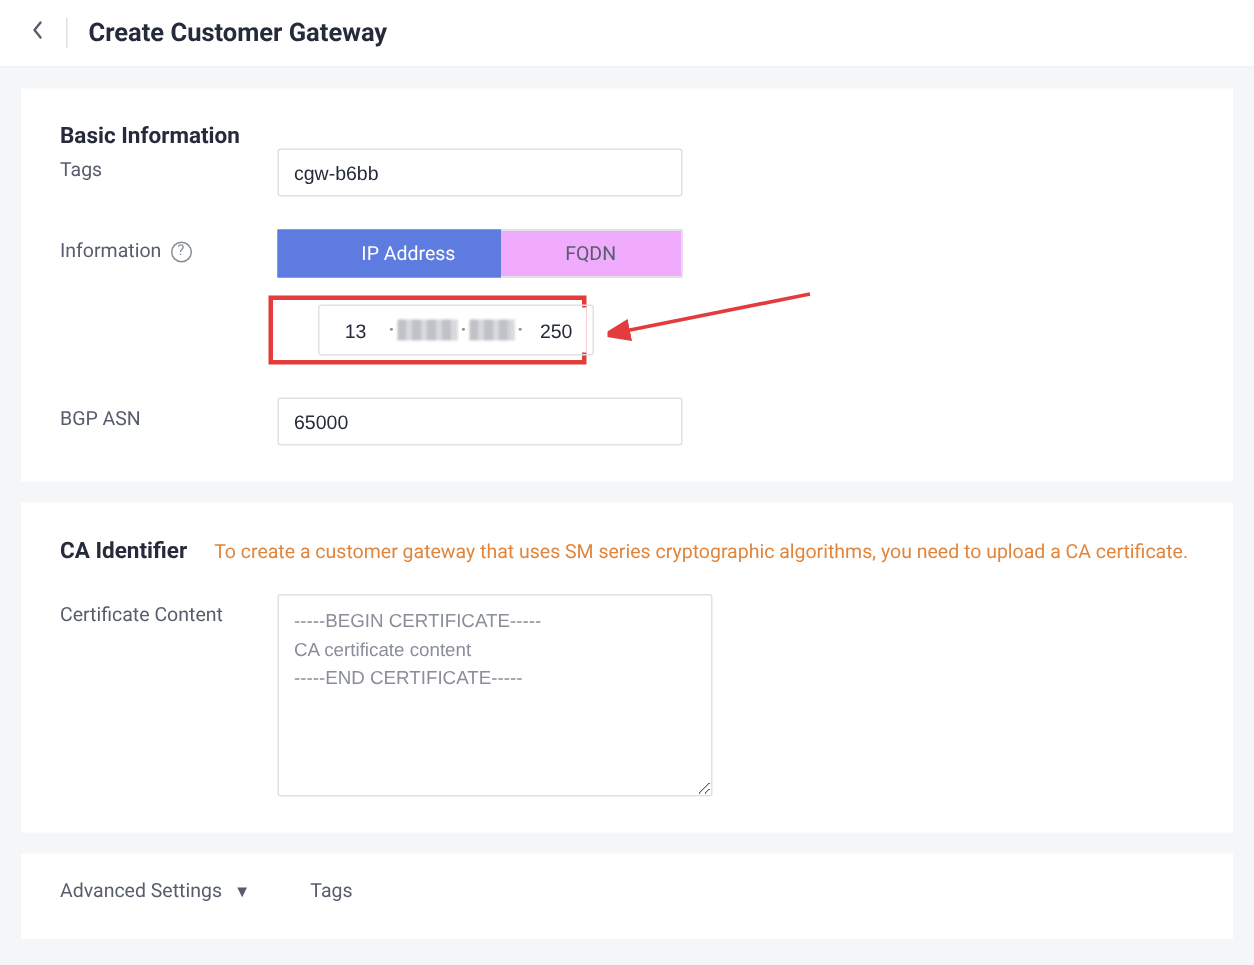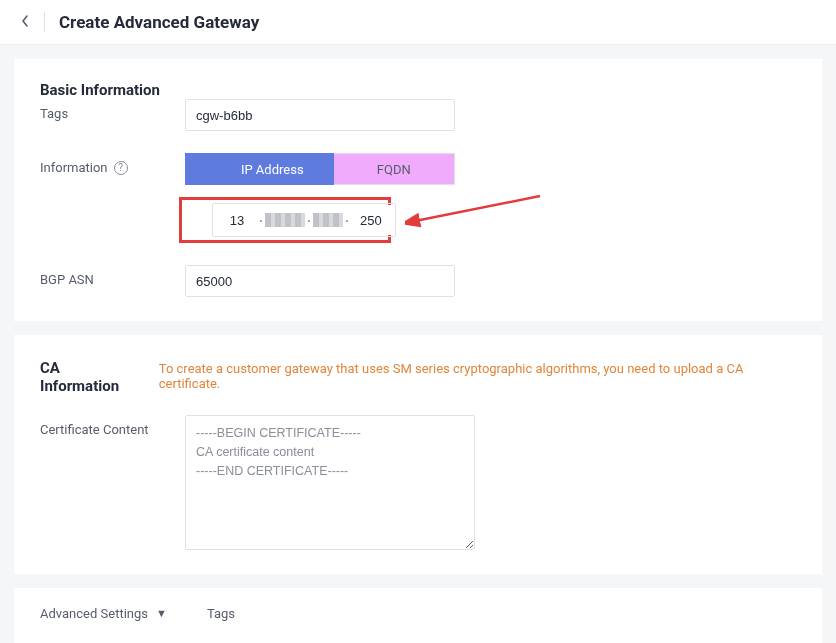--- a/index.html
+++ b/index.html
@@ -203,21 +203,21 @@
 </head>
 <body>
 
 <div class="header-bar">
   <span class="back-chevron">
     <svg width="10" height="14" viewBox="0 0 10 14">
         <path d="M7 2 L3 7 L7 12" stroke="#575d6c" stroke-width="1.6" fill="none" stroke-linecap="round" stroke-linejoin="round"></path>
       </svg>
   </span>
   <span class="divider-v"></span>
-  <span class="page-title">Create Advanced Gateway</span>
+  <span class="page-title">Create Customer Gateway</span>
 </div>
 
 <div class="panel">
   <div class="section-title">Basic Information</div>
 
   <div class="form-row">
     <div class="form-label">Tags</div>
     <input class="text-input" value="cgw-b6bb" style="">
   </div>
 
@@ -255,21 +255,21 @@
   </div>
 
   <div class="form-row" style="margin-top:28px;">
     <div class="form-label">BGP ASN</div>
     <input class="text-input" value="65000" style="">
   </div>
 </div>
 
 <div class="panel">
   <div class="section-header-row">
-    <div class="section-title">CA Information</div>
+    <div class="section-title">CA Identifier</div>
     <div class="orange-note">To create a customer gateway that uses SM series cryptographic algorithms, you need to upload a CA certificate.</div>
   </div>
 
   <div class="form-row">
     <div class="form-label">Certificate Content</div>
     <textarea class="cert-area" placeholder="-----BEGIN CERTIFICATE-----
 CA certificate content
 -----END CERTIFICATE-----" style=""></textarea>
   </div>
 </div>

